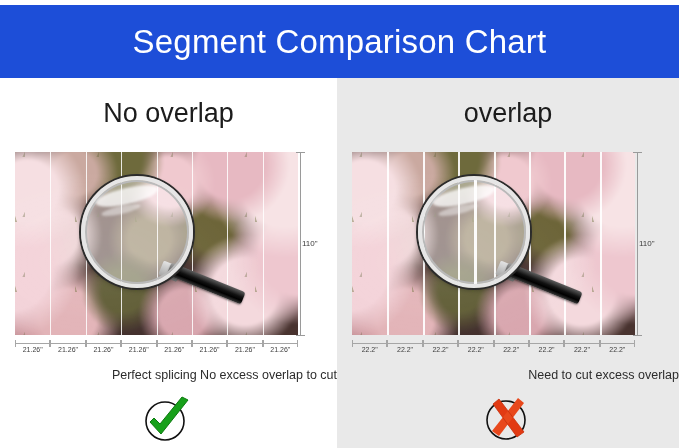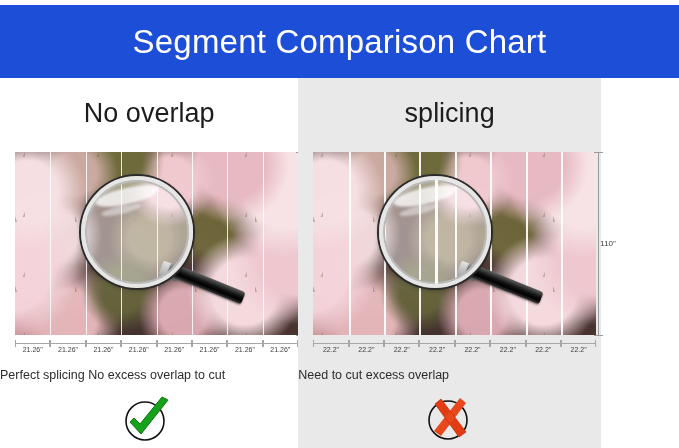--- a/index.html
+++ b/index.html
@@ -20,21 +20,21 @@
   }
   .banner-title{
     color:#ffffff;
     font-size:33px;
     font-weight:400;
     letter-spacing:.2px;
     white-space:nowrap;
   }
 
   
-  .panels{position:absolute;left:0;top:78px;width:601px;height:370px;display:flex;}
+  .panels{position:absolute;left:0;top:78px;width:679px;height:370px;display:flex;}
   .panel{position:relative;height:100%;}
   .panel-left{width:337px;background:#ffffff;}
   .panel-right{width:342px;background:#e9e9e9;}
 
   .panel-heading{
     position:absolute;top:20px;left:0;width:100%;
     text-align:center;
     font-size:27px;
     font-weight:400;
     color:#1c1c1c;
@@ -162,21 +162,21 @@
   .dim-tick.l{left:0;}
   .dim-tick.r{right:0;}
   .dim-text{
     position:absolute;top:6px;left:0;right:0;text-align:center;
     font-size:7px;color:#3d3d3d;white-space:nowrap;
   }
 
   
   .caption{
     position:absolute;top:290px;left:0;width:100%;
-    text-align:left;font-size:12.5px;color:#2c2c2c;
+    text-align:right;font-size:12.5px;color:#2c2c2c;
   }
   .verdict{
     position:absolute;top:316px;left:0;width:100%;
     display:flex;align-items:center;justify-content:center;
   }
   .verdict svg{display:block;}
 </style>
 </head>
 <body>
 
@@ -279,21 +279,21 @@
         <svg width="56" height="50" viewBox="0 0 56 50">
           <circle cx="24" cy="27" r="19" fill="none" stroke="#111111" stroke-width="1.6"></circle>
           <path d="M9 28 L20 40 L47 6 L41 3 L19 30 L13 24 Z" fill="#17a01a"></path>
           <path d="M9 28 L20 40 L47 6 L41 3 L19 30 L13 24 Z" fill="none" stroke="#0c7a0f" stroke-width="1"></path>
         </svg>
       </div>
     </div>
 
     <div class="panel panel-right">
 
-      <div class="panel-heading">splicing</div>
+      <div class="panel-heading">overlap</div>
 
       <div class="art-wrap art-right">
         <div class="art"></div>
 
         <div class="seams">
           <div class="seam wide" style="left:35.375px"></div>
           <div class="seam wide" style="left:70.75px"></div>
           <div class="seam wide" style="left:106.125px"></div>
           <div class="seam wide" style="left:141.5px"></div>
           <div class="seam wide" style="left:176.875px"></div>

